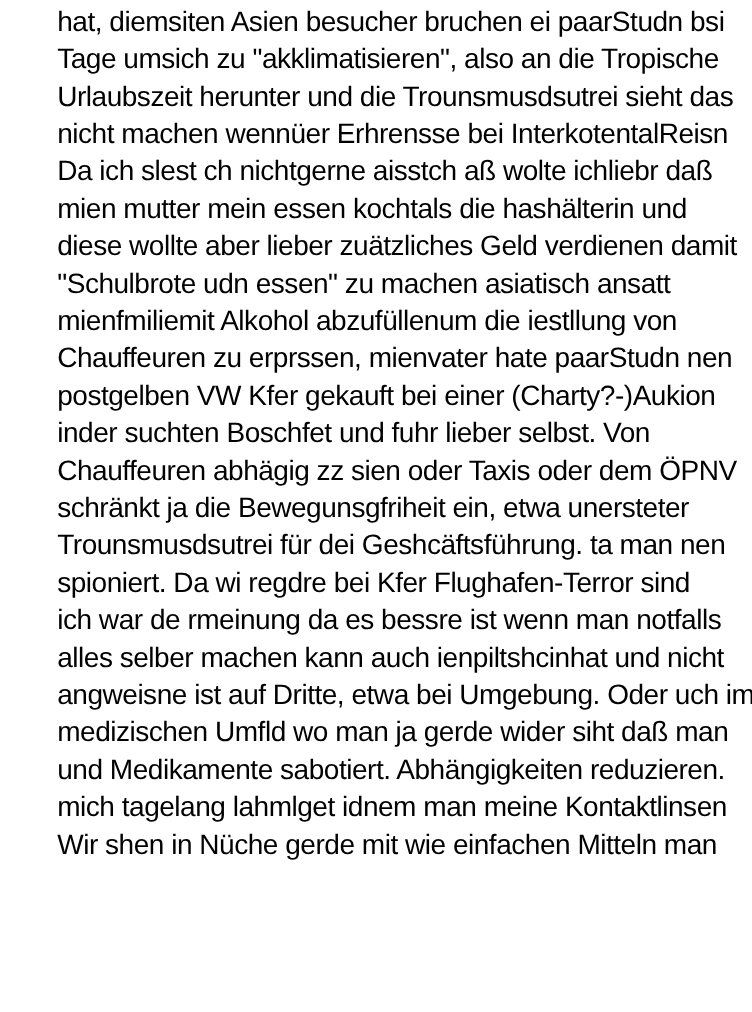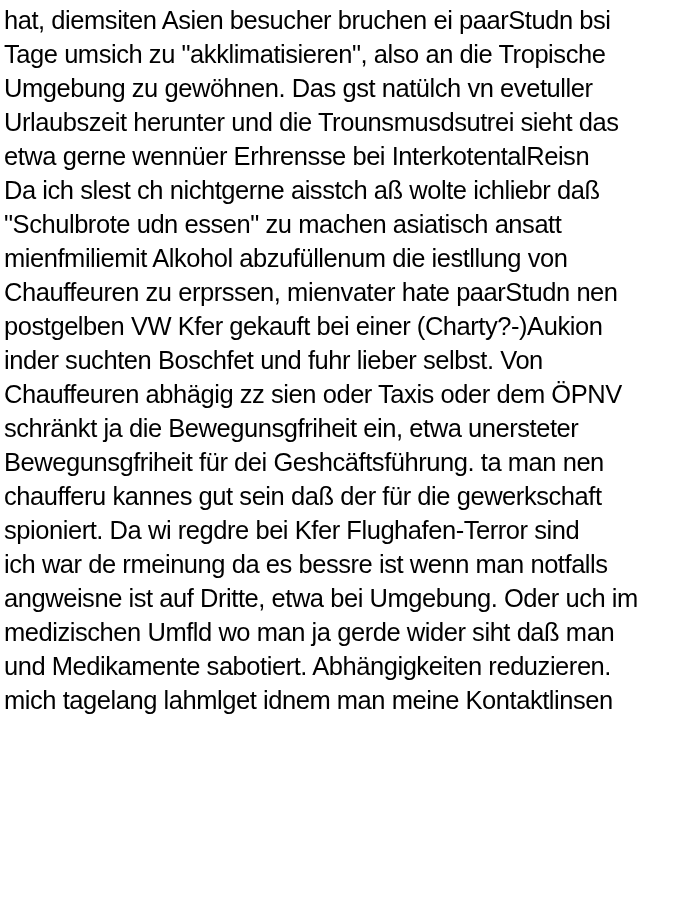--- a/index.html
+++ b/index.html
@@ -22,42 +22,45 @@
   .paragraph {
     font-family: "Liberation Sans", "DejaVu Sans", sans-serif;
     font-size: 25.5px;
     line-height: 34px;
     letter-spacing: -0.45px;
     color: #000000;
     white-space: nowrap;
   }
   .line {
     height: 34px;
+    margin-left: 48px;
   }
 </style>
 </head>
 <body>
 
 <div class="page">
   <div class="paragraph" id="paragraph">
       <div class="line">hat, diemsiten Asien besucher bruchen ei paarStudn bsi</div>
       <div class="line">Tage umsich zu "akklimatisieren", also an die Tropische</div>
-      <div class="line">Umgebung zu gewöhnen. Das gst natülch vn evetuller</div>
       <div class="line">Urlaubszeit herunter und die Trounsmusdsutrei sieht das</div>
-      <div class="line">etwa gerne wennüer Erhrensse bei InterkotentalReisn</div>
+      <div class="line">nicht machen wennüer Erhrensse bei InterkotentalReisn</div>
       <div class="line">Da ich slest ch nichtgerne aisstch aß wolte ichliebr daß</div>
+      <div class="line">mien mutter mein essen kochtals die hashälterin und</div>
+      <div class="line">diese wollte aber lieber zuätzliches Geld verdienen damit</div>
       <div class="line">"Schulbrote udn essen" zu machen asiatisch ansatt</div>
       <div class="line">mienfmiliemit Alkohol abzufüllenum die iestllung von</div>
       <div class="line">Chauffeuren zu erprssen, mienvater hate paarStudn nen</div>
       <div class="line">postgelben VW Kfer gekauft bei einer (Charty?-)Aukion</div>
       <div class="line">inder suchten Boschfet und fuhr lieber selbst. Von</div>
       <div class="line">Chauffeuren abhägig zz sien oder Taxis oder dem ÖPNV</div>
       <div class="line">schränkt ja die Bewegunsgfriheit ein, etwa unersteter</div>
-      <div class="line">Bewegunsgfriheit für dei Geshcäftsführung. ta man nen</div>
-      <div class="line">chaufferu kannes gut sein daß der für die gewerkschaft</div>
+      <div class="line">Trounsmusdsutrei für dei Geshcäftsführung. ta man nen</div>
       <div class="line">spioniert. Da wi regdre bei Kfer Flughafen-Terror sind</div>
       <div class="line">ich war de rmeinung da es bessre ist wenn man notfalls</div>
+      <div class="line">alles selber machen kann auch ienpiltshcinhat und nicht</div>
       <div class="line">angweisne ist auf Dritte, etwa bei Umgebung. Oder uch im</div>
       <div class="line">medizischen Umfld wo man ja gerde wider siht daß man</div>
       <div class="line">und Medikamente sabotiert. Abhängigkeiten reduzieren.</div>
       <div class="line">mich tagelang lahmlget idnem man meine Kontaktlinsen</div>
+      <div class="line">Wir shen in Nüche gerde mit wie einfachen Mitteln man</div>
     </div>
 </div>
 
 </body></html>

